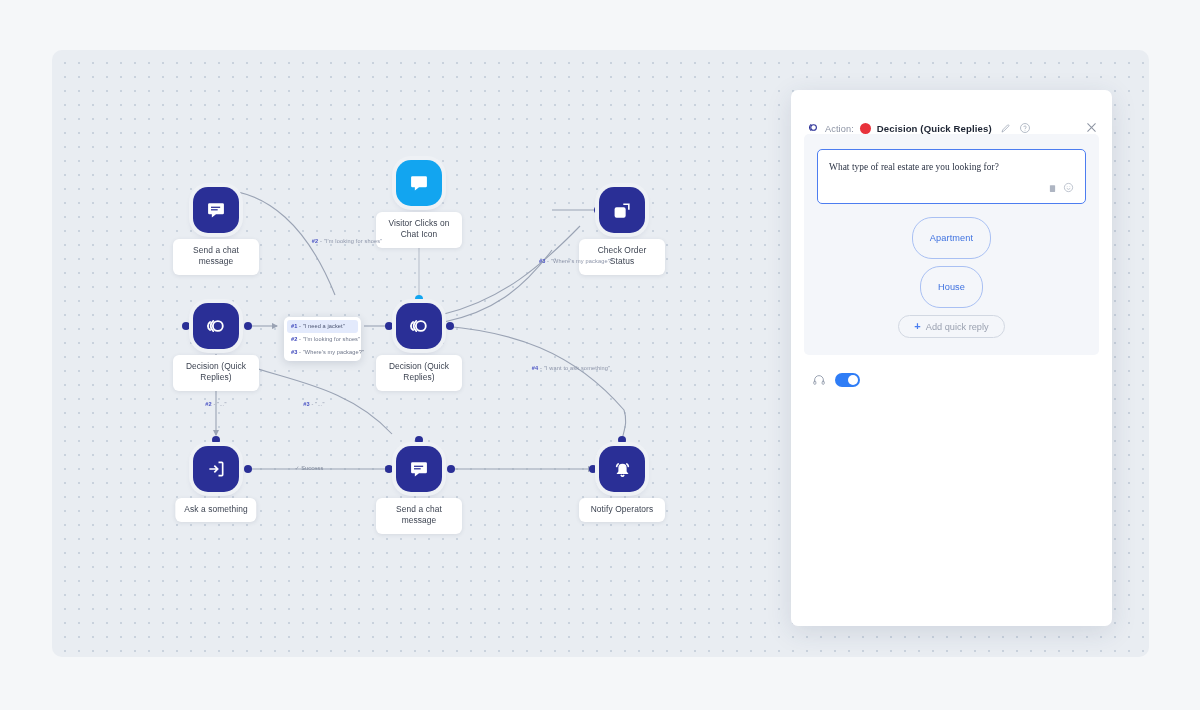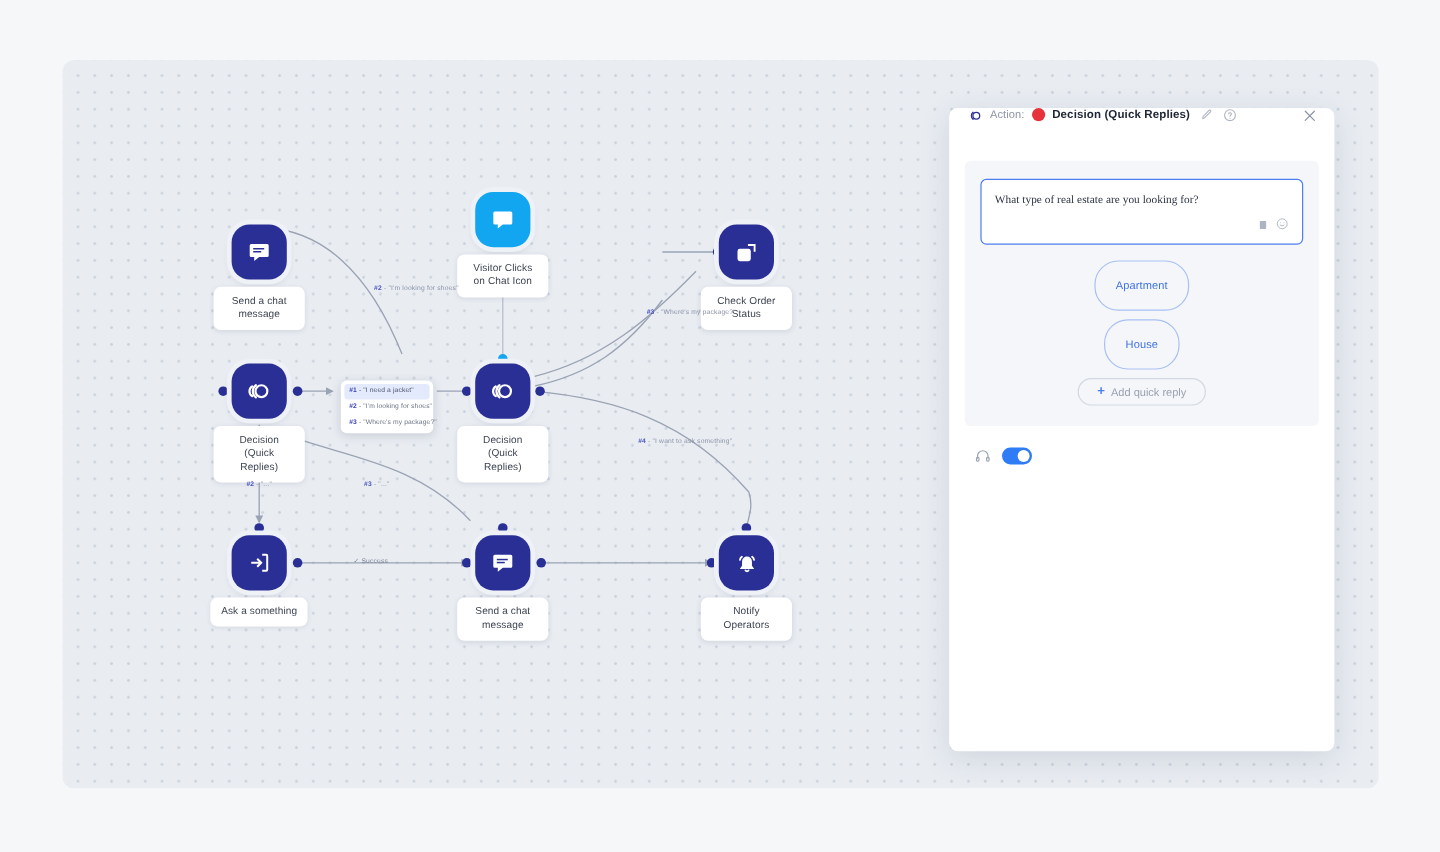--- a/index.html
+++ b/index.html
@@ -43,21 +43,21 @@
     border-radius: 6px;
     padding: 6px 9px 7px;
     font-size: 8.4px;
     line-height: 1.34;
     color: #3c4351;
     text-align: center;
     white-space: nowrap;
     box-shadow: 0 1px 4px rgba(40,50,80,.10);
     letter-spacing: .1px;
   }
-  .node-label.two { white-space: normal; width: 76px; }
+  .node-label.two { white-space: normal; width: 86px; }
 
   
   .dot {
     position: absolute; width: 8px; height: 8px;
     border-radius: 50%; background: #2a2f96;
     transform: translate(-50%,-50%);
   }
   .dot.cyan { background: #12a5f0; }
 
   
@@ -96,21 +96,21 @@
   
   #panel {
     position: absolute; left: 791px; top: 90px;
     width: 321px; height: 536px;
     background: #ffffff;
     border-radius: 7px;
     box-shadow: 0 6px 26px rgba(40,55,95,.13);
     overflow: hidden;
   }
   #panel-header {
-    display: flex; align-items: flex-start;
+    display: flex; align-items: flex-end;
     height: 44px; padding: 0 14px 0 15px;
     gap: 6px;
   }
   .brand-mark { color: #2a2f96; display: flex; align-items: center; }
   .hdr-action { font-size: 9.2px; color: #8c93a4; letter-spacing: .1px; }
   .hdr-dot { width: 11px; height: 11px; border-radius: 50%; background: #e8323b; flex: none; }
   .hdr-title { font-size: 9.6px; font-weight: 700; color: #1d2433; letter-spacing: .1px; }
   .hdr-ico { color: #aeb5c2; display: flex; align-items: center; margin-left: 2px; }
   .hdr-spacer { flex: 1; }
   .hdr-close { color: #8d94a2; display: flex; align-items: center; cursor: pointer; }

